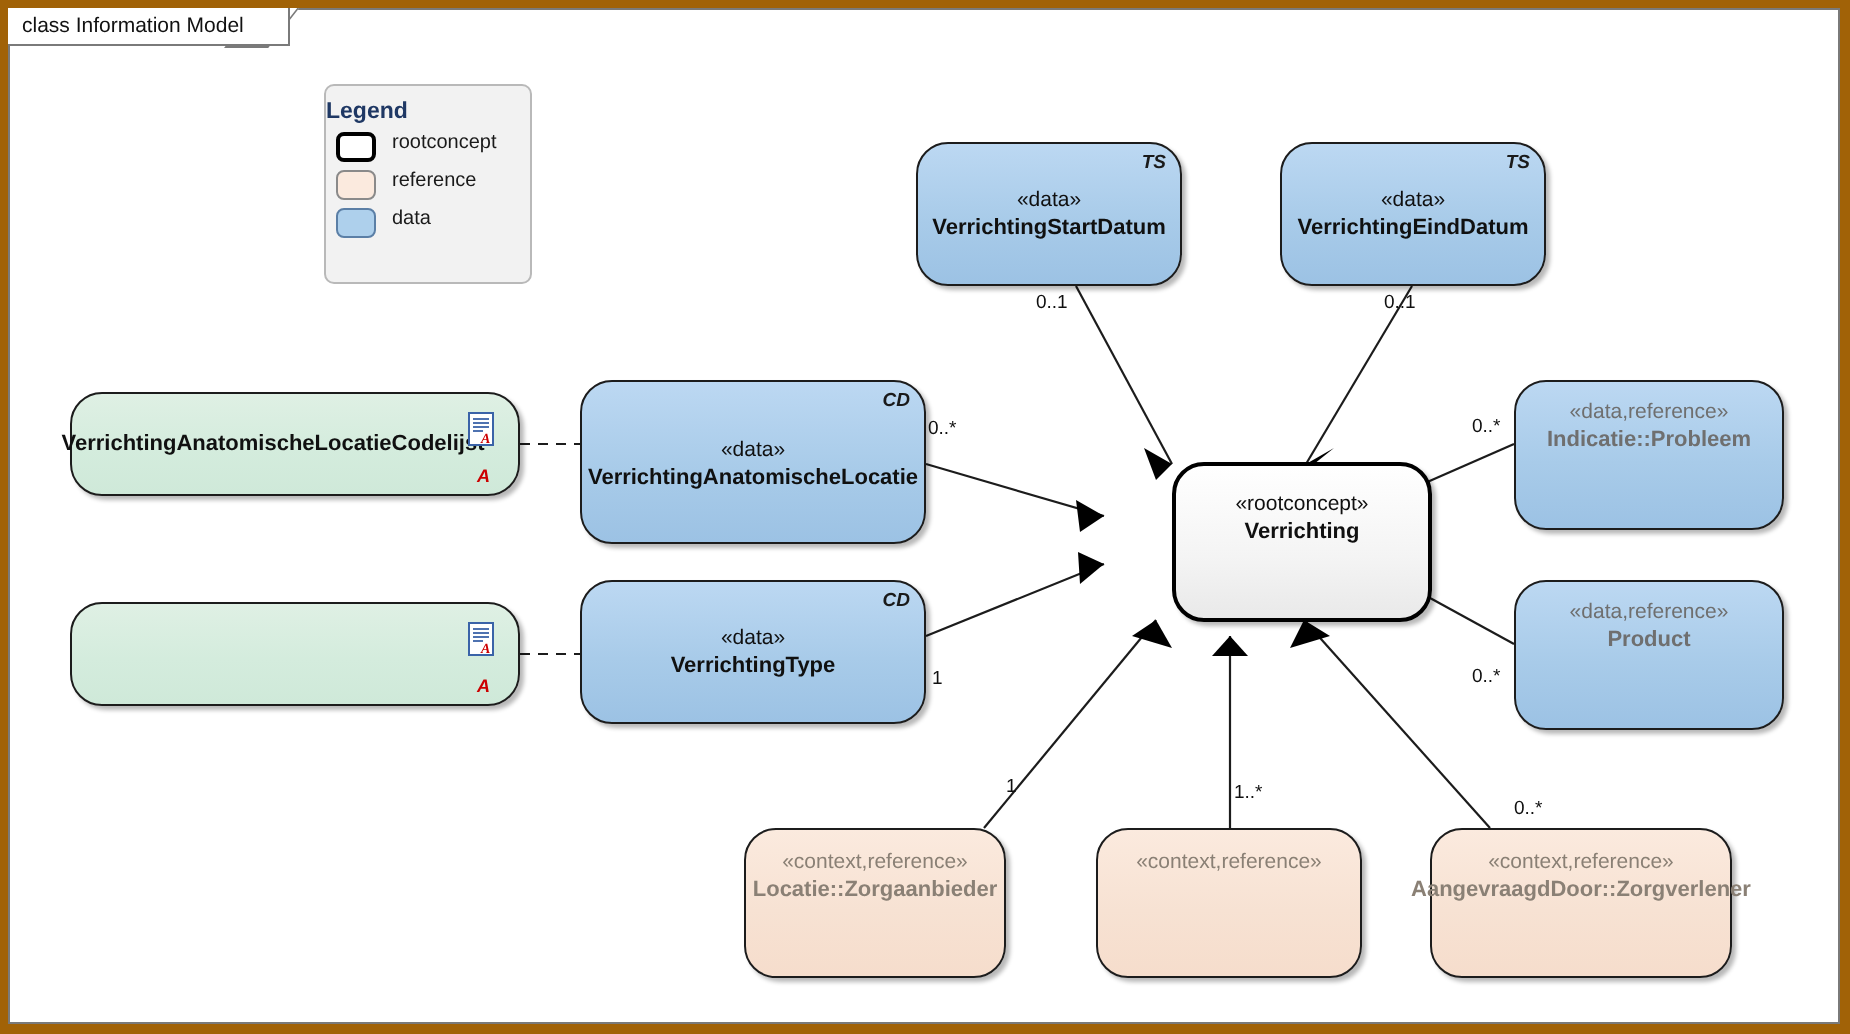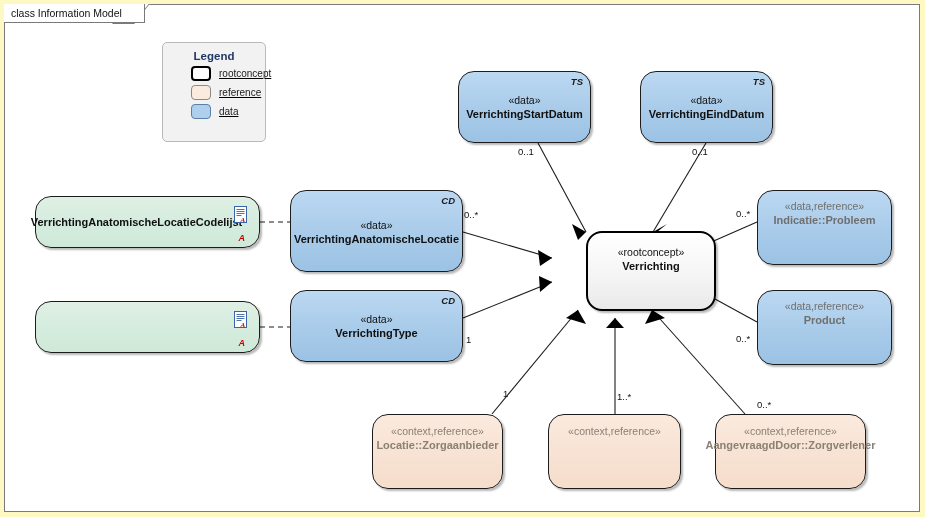--- a/index.html
+++ b/index.html
@@ -5,21 +5,21 @@
   html, body {
     margin: 0;
     padding: 0;
     background: #ffffff;
     font-family: "Liberation Sans", sans-serif;
   }
   #canvas {
     position: relative;
     width: 925px;
     height: 517px;
-    background: #fef9c3;
+    background: #a16207;
     overflow: hidden;
   }
   
   #frame {
     position: absolute;
     left: 4px;
     top: 4px;
     width: 916px;
     height: 508px;
     border: 1px solid #7a7a7a;
@@ -151,31 +151,30 @@
     left: 162px;
     top: 42px;
     width: 104px;
     height: 100px;
     background: #f2f2f2;
     border: 1px solid #b9b9b9;
     border-radius: 5px;
     box-sizing: border-box;
   }
   #legend .legend-title {
-    text-align: center;
+    text-align: left;
     font-size: 11.5px;
     font-weight: bold;
     color: #1f3864;
     margin-top: 7px;
   }
   #legend .legend-row {
     display: flex;
-    align-items: center;
-    margin: 4px 0 0 28px;
-    text-decoration: underline;
+    align-items: flex-start;
+    margin: 4px 0 0 5px;
   }
   #legend .swatch {
     width: 20px;
     height: 15px;
     border-radius: 4px;
     box-sizing: border-box;
     margin-right: 8px;
     flex: none;
   }
   #legend .sw-root { background:#ffffff; border:2.5px solid #000000; }

